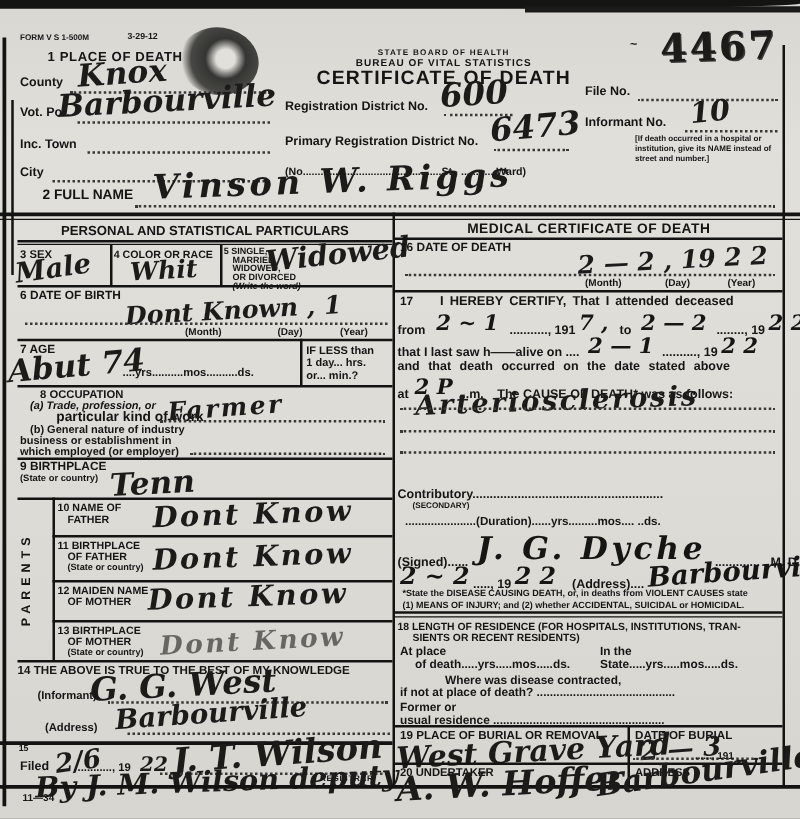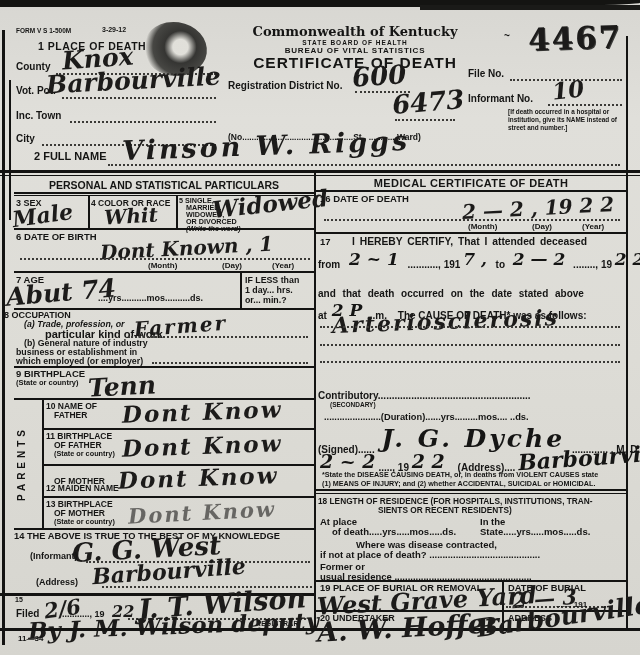--- a/index.html
+++ b/index.html
@@ -47,29 +47,29 @@
   <span class="lbl" style="left:16px;top:85px;font-size:10px;">Vot. Pot.</span>
   <div class="dots" style="left:62px;top:97px;width:154px;"></div>
   <span class="hw" style="left:46px;top:66px;font-size:25px;transform:rotate(-3deg);">Barbourville</span>
 
   <span class="lbl" style="left:16px;top:110px;font-size:10px;">Inc. Town</span>
   <div class="dots" style="left:70px;top:121px;width:146px;"></div>
 
   <span class="lbl" style="left:16px;top:133px;font-size:10px;">City</span>
   <div class="dots" style="left:42px;top:144px;width:174px;"></div>
 
-  <div class="lbl ctr serif" style="left:230px;top:24px;width:250px;font-size:13px;">Commonwealth of Kentucky</div>
   <div class="lbl ctr" style="left:230px;top:39px;width:250px;font-size:6.5px;letter-spacing:1px;">STATE BOARD OF HEALTH</div>
   <div class="lbl ctr" style="left:230px;top:46px;width:250px;font-size:8px;letter-spacing:.8px;">BUREAU OF VITAL STATISTICS</div>
   <div class="lbl ctr" style="left:230px;top:54px;width:250px;font-size:15.5px;letter-spacing:1px;">CERTIFICATE OF DEATH</div>
 
   <span class="lbl" style="left:228px;top:80px;font-size:10px;">Registration District No.</span>
   <div class="dots" style="left:355px;top:91px;width:55px;"></div>
   <span class="hw" style="left:352px;top:61px;font-size:26px;transform:rotate(-4deg);">600</span>
 
+  <span class="lbl" style="left:228px;top:108px;font-size:10px;">Primary Registration District No.</span>
   <div class="dots" style="left:395px;top:119px;width:60px;"></div>
   <span class="hw" style="left:392px;top:87px;font-size:26px;transform:rotate(-5deg);">6473</span>
 
   <span class="lbl" style="left:228px;top:132px;font-size:8.5px;">(No...............................................St., ............Ward)</span>
 
   <span class="hw" style="left:528px;top:20px;font-size:31px;font-style:normal;letter-spacing:2px;transform:rotate(-2deg);text-shadow:1px 1px 0 #3a3a38;">4467</span>
   <span class="lbl" style="left:504px;top:30px;font-size:10px;">~</span>
 
   <span class="lbl" style="left:468px;top:68px;font-size:10px;">File No.</span>
   <div class="dots" style="left:510px;top:79px;width:112px;"></div>
@@ -116,21 +116,21 @@
 
   <span class="lbl" style="left:16px;top:274px;font-size:9.5px;">7 AGE</span>
   <span class="hw" style="left:6px;top:278px;font-size:25px;transform:rotate(-5deg);">Abut  74</span>
   <span class="lbl" style="left:98px;top:293px;font-size:9px;">....yrs..........mos..........ds.</span>
   <div class="vl" style="left:240px;top:271px;height:37px;"></div>
   <span class="lbl" style="left:245px;top:275px;font-size:8.8px;">IF LESS than</span>
   <span class="lbl" style="left:245px;top:285px;font-size:8.8px;">1 day... hrs.</span>
   <span class="lbl" style="left:245px;top:295px;font-size:8.8px;">or... min.?</span>
   <div class="hl" style="left:14px;top:308px;width:300px;"></div>
 
-  <span class="lbl" style="left:4px;top:310px;font-size:9px;text-align:right;">8 OCCUPATION</span>
+  <span class="lbl" style="left:32px;top:310px;font-size:9px;text-align:right;">8 OCCUPATION</span>
   <span class="lbl" style="left:24px;top:319px;font-size:8.8px;font-style:italic;">(a) Trade, profession, or</span>
   <span class="lbl" style="left:24px;top:328px;font-size:11px;padding-left:21px;">particular kind of work</span>
   <div class="dots" style="left:128px;top:336px;width:180px;"></div>
   <span class="hw" style="left:134px;top:314px;font-size:20px;letter-spacing:2px;transform:rotate(-4deg);">Farmer</span>
   <span class="lbl" style="left:24px;top:338px;font-size:8.8px;">(b) General nature of industry</span>
   <span class="lbl" style="left:16px;top:347px;font-size:8.8px;">business or establishment in</span>
   <span class="lbl" style="left:16px;top:356px;font-size:8.8px;">which employed (or employer)</span>
   <div class="dots" style="left:152px;top:362px;width:156px;"></div>
   <div class="hl" style="left:14px;top:366px;width:300px;"></div>
 
@@ -146,21 +146,21 @@
   <span class="lbl" style="left:54px;top:410px;font-size:8.5px;">FATHER</span>
   <span class="hw" style="left:122px;top:398px;font-size:23px;letter-spacing:2px;transform:rotate(-2deg);">Dont  Know</span>
   <div class="hl" style="left:42px;top:428px;width:272px;height:1.5px;"></div>
 
   <span class="lbl" style="left:46px;top:431px;font-size:8.5px;">11 BIRTHPLACE</span>
   <span class="lbl" style="left:54px;top:440px;font-size:8.5px;">OF FATHER</span>
   <span class="lbl" style="left:54px;top:449px;font-size:7.3px;">(State or country)</span>
   <span class="hw" style="left:122px;top:432px;font-size:23px;letter-spacing:2px;transform:rotate(-2deg);">Dont  Know</span>
   <div class="hl" style="left:42px;top:464px;width:272px;height:1.5px;"></div>
 
-  <span class="lbl" style="left:46px;top:467px;font-size:8.5px;margin-top:16px;">12 MAIDEN NAME</span>
+  <span class="lbl" style="left:46px;top:467px;font-size:8.5px;">12 MAIDEN NAME</span>
   <span class="lbl" style="left:54px;top:476px;font-size:8.5px;">OF MOTHER</span>
   <span class="hw" style="left:118px;top:464px;font-size:23px;letter-spacing:2px;transform:rotate(-2deg);">Dont  Know</span>
   <div class="hl" style="left:42px;top:496px;width:272px;height:1.5px;"></div>
 
   <span class="lbl" style="left:46px;top:499px;font-size:8.5px;">13 BIRTHPLACE</span>
   <span class="lbl" style="left:54px;top:508px;font-size:8.5px;">OF MOTHER</span>
   <span class="lbl" style="left:54px;top:517px;font-size:7.3px;">(State or country)</span>
   <span class="hw" style="left:128px;top:500px;font-size:21px;letter-spacing:2px;opacity:.6;transform:rotate(-3deg);">Dont  Know</span>
   <div class="hl" style="left:14px;top:528px;width:300px;"></div>
 
@@ -204,20 +204,27 @@
     <span>from</span>
     <span class="inline-hw" style="margin:0 6px;">2 ~ 1</span>
     <span>...........</span><span>, 191</span>
     <span class="inline-hw">7 ,</span>
     <span style="margin-left:6px;">to</span>
     <span class="inline-hw" style="margin:0 5px;">2 — 2</span>
     <span>........</span><span>, 19</span>
     <span class="inline-hw">2 2</span>
   </div>
 
+  <div class="pline" style="left:318px;top:270px;width:306px;">
+    <span>that I last saw h——alive on</span>
+    <span>....</span>
+    <span class="inline-hw" style="margin:0 4px;">2  — 1</span>
+    <span>..........</span><span>, 19</span>
+    <span class="inline-hw">2 2</span>
+  </div>
 
   <div class="pline" style="left:318px;top:288px;width:306px;word-spacing:4px;">and that death occurred on the date stated above</div>
 
   <div class="pline" style="left:318px;top:303px;width:306px;">
     <span>at</span>
     <span class="inline-hw" style="margin:0 2px;">2 P</span>
     <span>...m.</span>
     <span style="margin-left:8px;">The CAUSE OF DEATH* was as follows:</span>
   </div>
 
@@ -246,21 +253,21 @@
     <span style="margin-left:10px;">(Address)....</span>
     <span class="inline-hw" style="font-size:22px;top:-6px;transform:rotate(-4deg);display:inline-block;">Barbourville</span>
   </div>
 
   <div class="lbl" style="left:322px;top:470px;width:304px;font-size:7.2px;white-space:normal;">*State the DISEASE CAUSING DEATH, or, in deaths from VIOLENT CAUSES state</div>
   <div class="lbl" style="left:322px;top:479px;width:304px;font-size:7.2px;white-space:normal;">(1) MEANS OF INJURY; and (2) whether ACCIDENTAL, SUICIDAL or HOMICIDAL.</div>
   <div class="hl" style="left:316px;top:489px;width:310px;height:2px;"></div>
   <div class="hl" style="left:316px;top:493px;width:310px;height:1px;"></div>
 
   <span class="lbl" style="left:318px;top:496px;font-size:8.3px;">18 LENGTH OF RESIDENCE (FOR HOSPITALS, INSTITUTIONS, TRAN-</span>
-  <span class="lbl" style="left:330px;top:505px;font-size:8.3px;margin-left:48px;">SIENTS OR RECENT RESIDENTS)</span>
+  <span class="lbl" style="left:330px;top:505px;font-size:8.3px;">SIENTS OR RECENT RESIDENTS)</span>
   <span class="lbl" style="left:320px;top:516px;font-size:9.5px;">At place</span>
   <span class="lbl" style="left:480px;top:516px;font-size:9.5px;">In the</span>
   <span class="lbl" style="left:332px;top:526px;font-size:9.5px;">of death.....yrs.....mos.....ds.</span>
   <span class="lbl" style="left:480px;top:526px;font-size:9.5px;">State.....yrs.....mos.....ds.</span>
   <span class="lbl" style="left:320px;top:539px;font-size:9.5px;margin-left:36px;">Where was disease contracted,</span>
   <span class="lbl" style="left:320px;top:549px;font-size:9.5px;">if not at place of death? ..........................................</span>
   <span class="lbl" style="left:320px;top:561px;font-size:9.5px;">Former or</span>
   <span class="lbl" style="left:320px;top:571px;font-size:9.5px;">usual residence ....................................................</span>
   <div class="hl" style="left:316px;top:580px;width:310px;height:1.5px;"></div>
 

